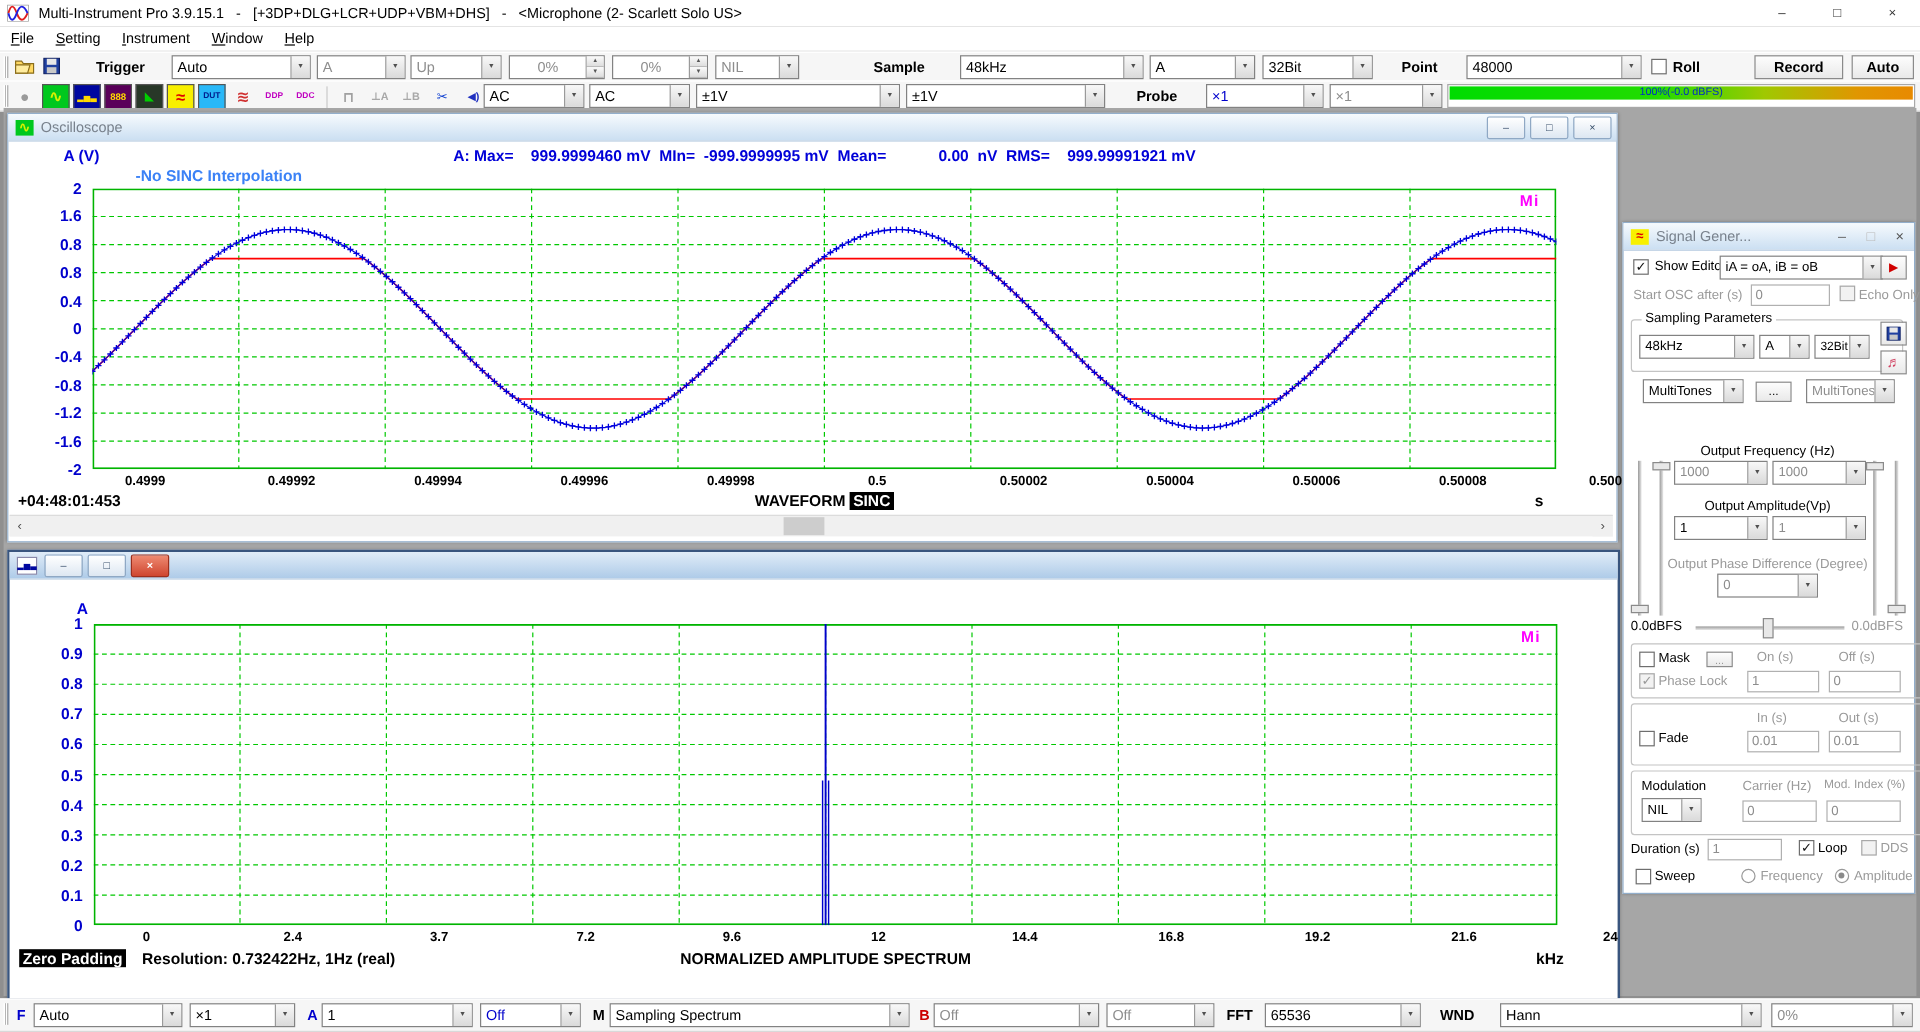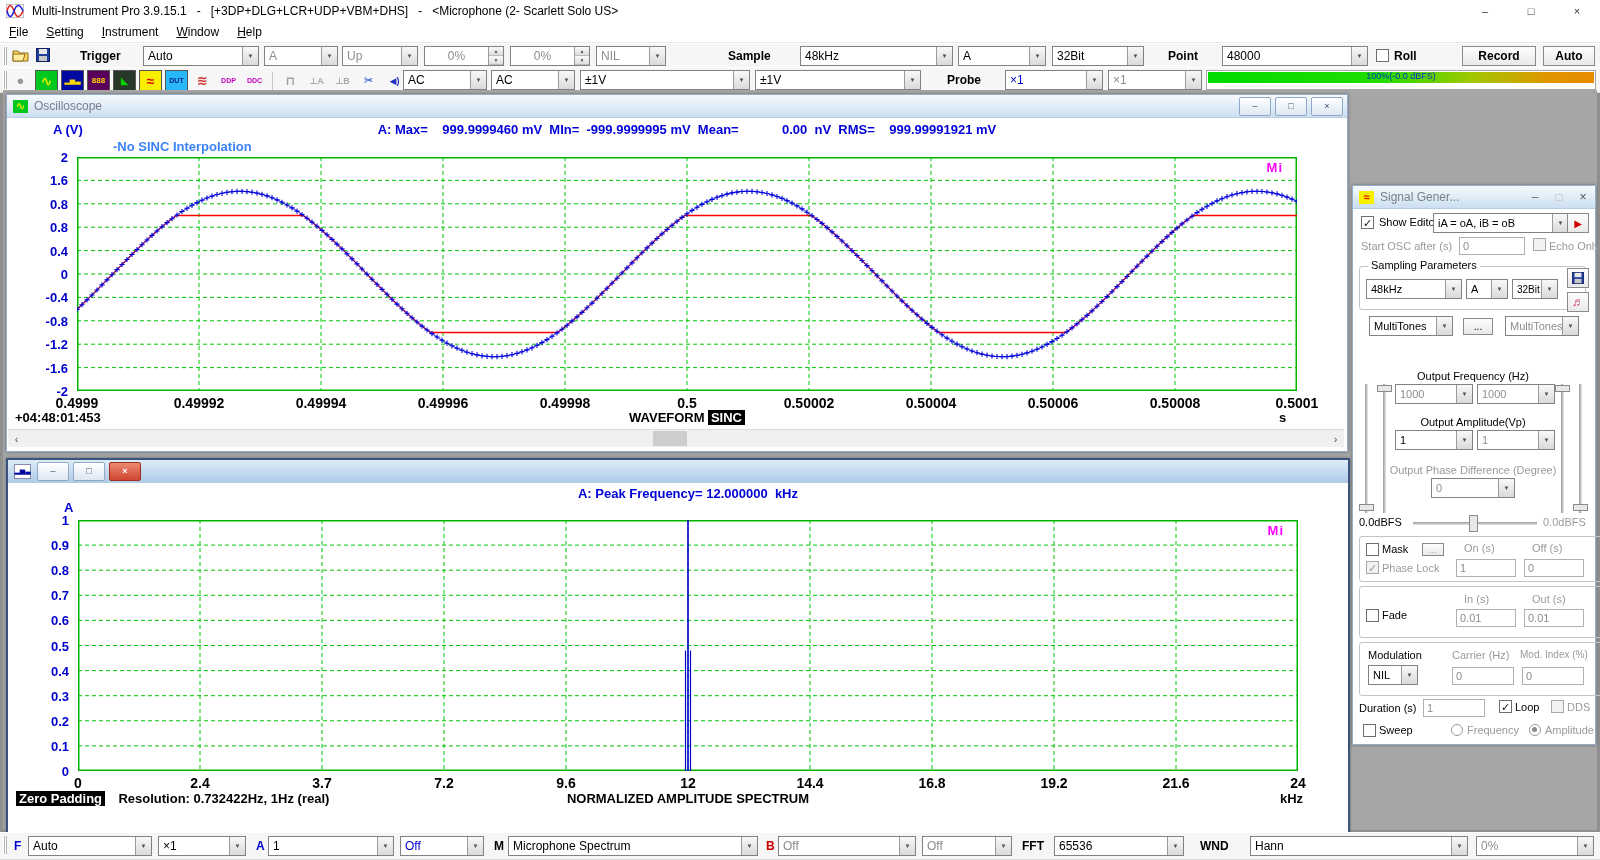--- a/index.html
+++ b/index.html
@@ -52,21 +52,21 @@
   .win.active .wtitle{color:#1c1c1c;}
   .winbtn{width:30px;height:17px;border:1px solid #8fa8c4;border-radius:2px;background:linear-gradient(#ffffff,#dde7f2);
           font-size:9px;color:#39506b;display:flex;align-items:center;justify-content:center;margin-right:4px;}
   .winbtn.closer{background:linear-gradient(#ee8a72,#cf4630);color:#fff;border-color:#9c2f1d;font-weight:bold;}
   
   .plot{position:absolute;background:#fff;}
   .plot svg{position:absolute;left:0;top:0;}
   .ylabels{position:absolute;}
   .ylabels span{position:absolute;right:5px;transform:translateY(-50%);font-weight:bold;font-size:13px;color:#0000cc;}
   .xlabels{position:absolute;height:15px;}
-  .xlabels span{position:absolute;transform:translateX(-50%);font-weight:bold;font-size:14px;color:#000;top:0;}
+  .xlabels span{position:absolute;transform:translateX(-50%);font-weight:bold;font-size:11px;color:#000;top:0;margin-left:44px;}
   .stats{position:absolute;text-align:center;font-weight:bold;font-size:13px;color:#0000d8;white-space:pre;}
   .badge{background:#000;color:#fff;font-weight:bold;font-size:13px;padding:0 3px;}
   .milogo{position:absolute;color:#ff00ff;font-weight:bold;font-size:13px;letter-spacing:1px;}
   
   .hscroll{position:absolute;height:17px;background:#f0f0f0;border-top:1px solid #dcdcdc;}
   .sbtn{position:absolute;top:0;width:17px;height:17px;background:#f0f0f0;color:#505050;font-size:11px;display:flex;align-items:center;justify-content:center;}
   .sthumb{position:absolute;top:1px;height:15px;width:34px;background:#cdcdcd;}
   
   .t2icon{width:21px;height:19px;margin-right:3px;display:flex;align-items:center;justify-content:center;
           font-size:11px;border:1px solid transparent;flex:none;overflow:hidden;}
@@ -303,21 +303,20 @@
   </div>
 </div>
 
 <div class="win active" style="left:6px;top:458px;width:1340px;height:372px">
   <div class="wt">
     <span class="wicon" style="background:#fff;border:1px solid #88a;color:#0008a0;font-size:7px">▂▅▃</span>
     <span class="winbtn">–</span>
     <span class="winbtn">□</span>
     <span class="winbtn closer">×</span>
   </div>
-  <div class="stats" style="left:70px;top:26px;width:1220px">A: Peak Frequency= 12.000000  kHz</div>
   <span class="abs" style="left:56px;top:40px;color:#0000d8;font-weight:bold;font-size:13px">A</span>
   <div class="ylabels" id="spec-ylabels" style="left:0;top:60px;width:66px;height:251px">
       <span style="top: 0%;">1</span>
       <span style="top: 10%;">0.9</span>
       <span style="top: 20%;">0.8</span>
       <span style="top: 30%;">0.7</span>
       <span style="top: 40%;">0.6</span>
       <span style="top: 50%;">0.5</span>
       <span style="top: 60%;">0.4</span>
       <span style="top: 70%;">0.3</span>
@@ -532,21 +531,21 @@
   <div class="combo" style="left:268px;top:3px;width:126px">
       <span class="tx">1</span>
       <span class="ar">▼</span>
     </div>
   <div class="combo blue" style="left:400px;top:3px;width:84px">
       <span class="tx">Off</span>
       <span class="ar">▼</span>
     </div>
   <span class="abs lbl" style="left:494px;top:6px">M</span>
   <div class="combo" style="left:508px;top:3px;width:250px">
-      <span class="tx">Microphone Spectrum</span>
+      <span class="tx">Sampling Spectrum</span>
       <span class="ar">▼</span>
     </div>
   <span class="abs lbl" style="left:766px;top:6px;color:#cc0000">B</span>
   <div class="combo dis" style="left:778px;top:3px;width:138px">
       <span class="tx">Off</span>
       <span class="ar">▼</span>
     </div>
   <div class="combo dis" style="left:922px;top:3px;width:90px">
       <span class="tx">Off</span>
       <span class="ar">▼</span>

